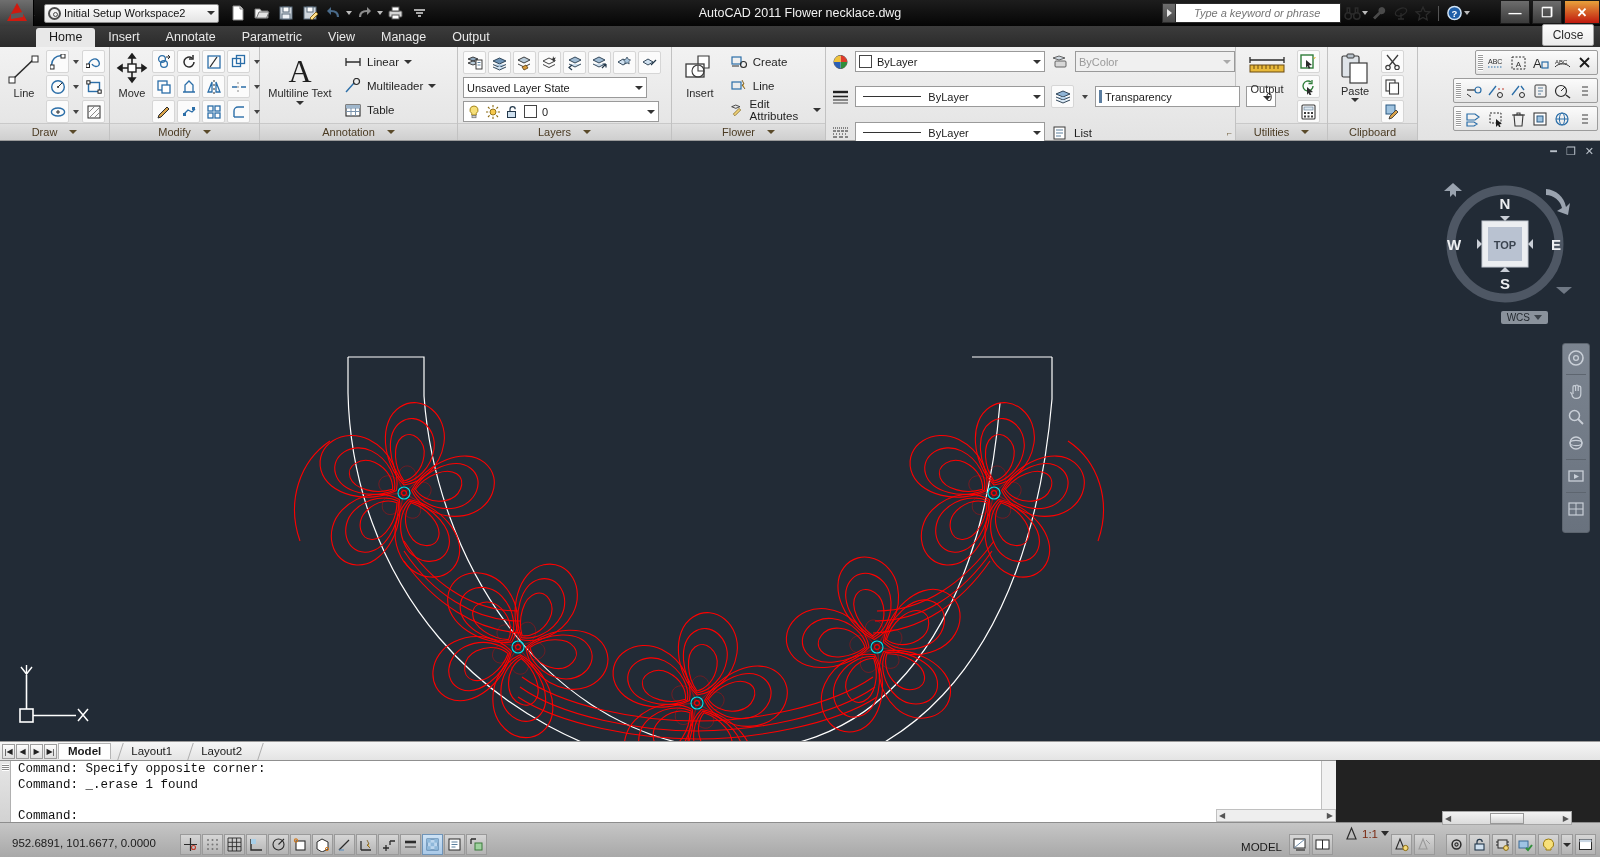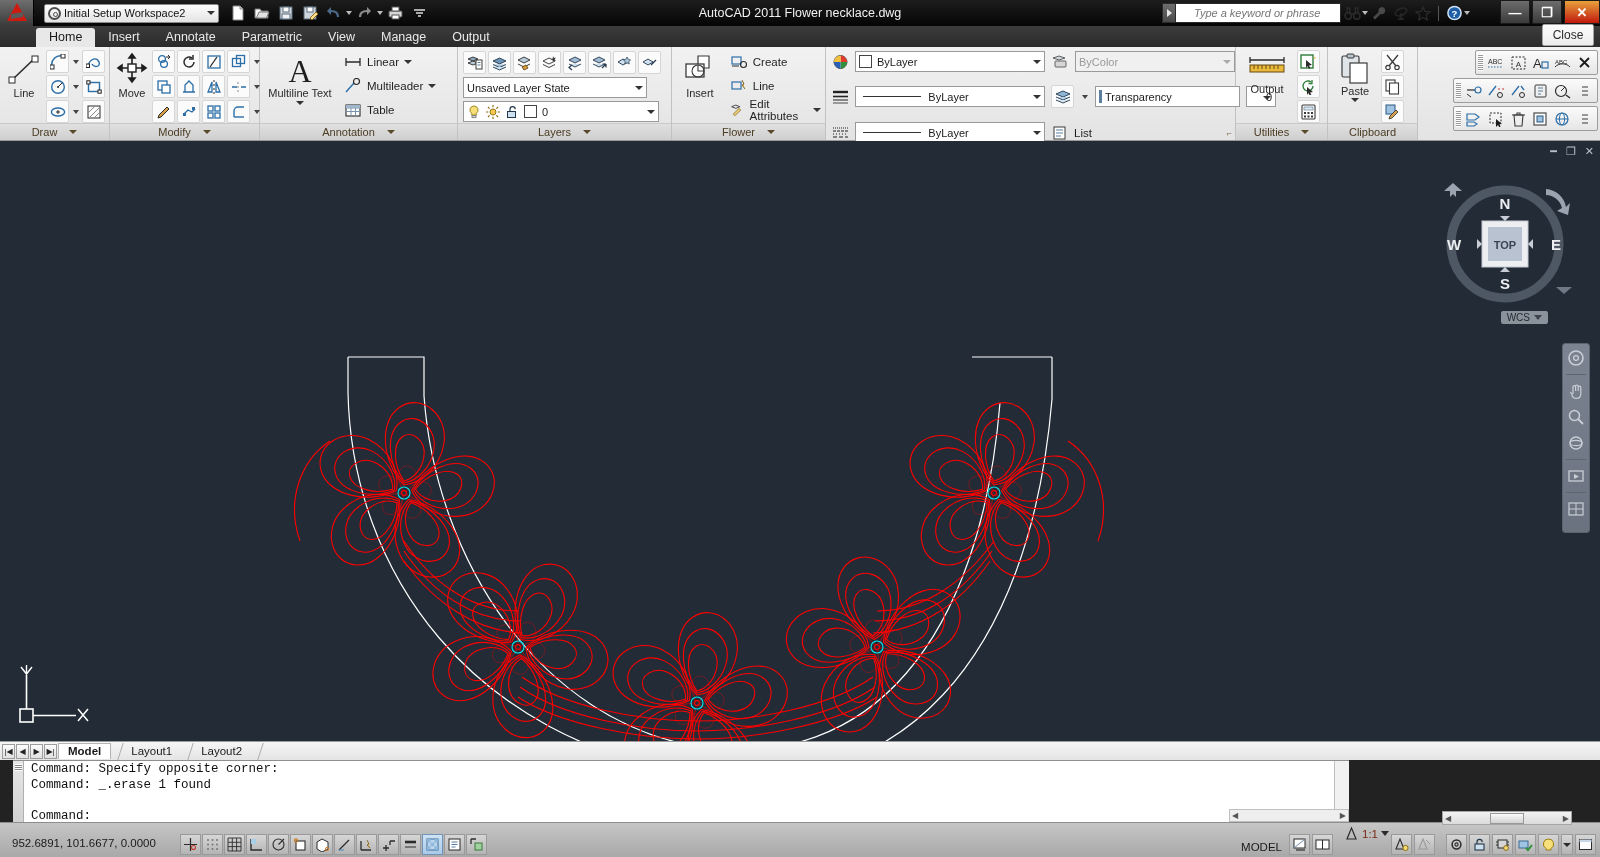--- a/index.html
+++ b/index.html
@@ -111,21 +111,21 @@
 
   
   #layoutbar{ position:absolute; left:0; top:741px; width:1600px; height:19px;
      background:linear-gradient(#f6f6f6,#e4e4e4); border-top:1px solid #9a9a9a;
      display:flex; align-items:center; padding-left:2px; gap:1px;}
   .navbtn{ width:13px;height:15px; border:1px solid #9d9d9d; background:linear-gradient(#fdfdfd,#e0e0e0);
      display:flex;align-items:center;justify-content:center; font-size:8px; color:#222;}
   .ltab{ padding:1px 9px 2px 9px; font-size:11.5px; color:#1a1a1a; position:relative;}
   .ltab.active{ font-weight:bold; background:#fff; border:1px solid #b5b5b5; border-bottom:none;}
   .ltab-sl{ width:9px; height:17px; border-right:1px solid #adadad; transform:skewX(-18deg);}
-  #cmdline{ position:absolute; left:13px; top:760px; width:1336px; height:62px;
+  #cmdline{ position:absolute; left:0; top:760px; width:1336px; height:62px;
      background:#fff; border-top:1px solid #8f8f8f; display:flex;}
   #cmd-grip{ width:11px; background:linear-gradient(#e6e6e6,#d2d2d2); border-right:1px solid #b0b0b0;}
   #cmd-grip .dots{ width:7px;height:7px;margin:3px auto 0 auto;
      background:repeating-linear-gradient(#fff 0 1px,#888 1px 2px);}
   #cmd-text{ flex:1; font-family:"Liberation Mono", monospace; font-size:12.5px; color:#101010;
      padding:1px 0 0 7px; line-height:15.6px;}
   #cmd-scroll{ width:15px; background:#f1f1f1; border-left:1px solid #c0c0c0;}
   #cmd-hscroll{ position:absolute; right:0; bottom:0; width:120px; height:13px;
      background:#eee; border:1px solid #c0c0c0; display:flex; align-items:center; justify-content:space-between;
      font-size:8px; color:#555; padding:0 2px;}

